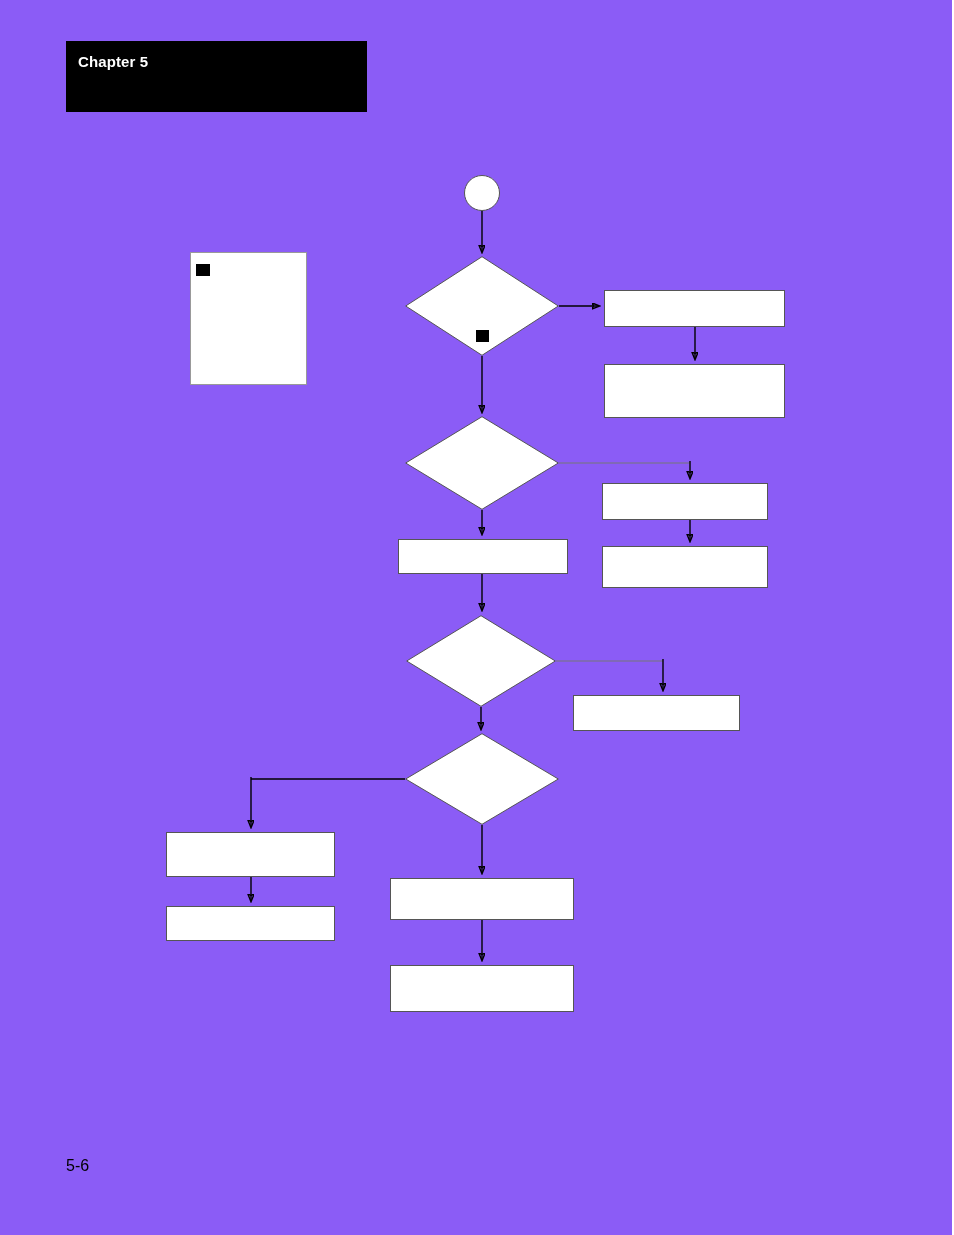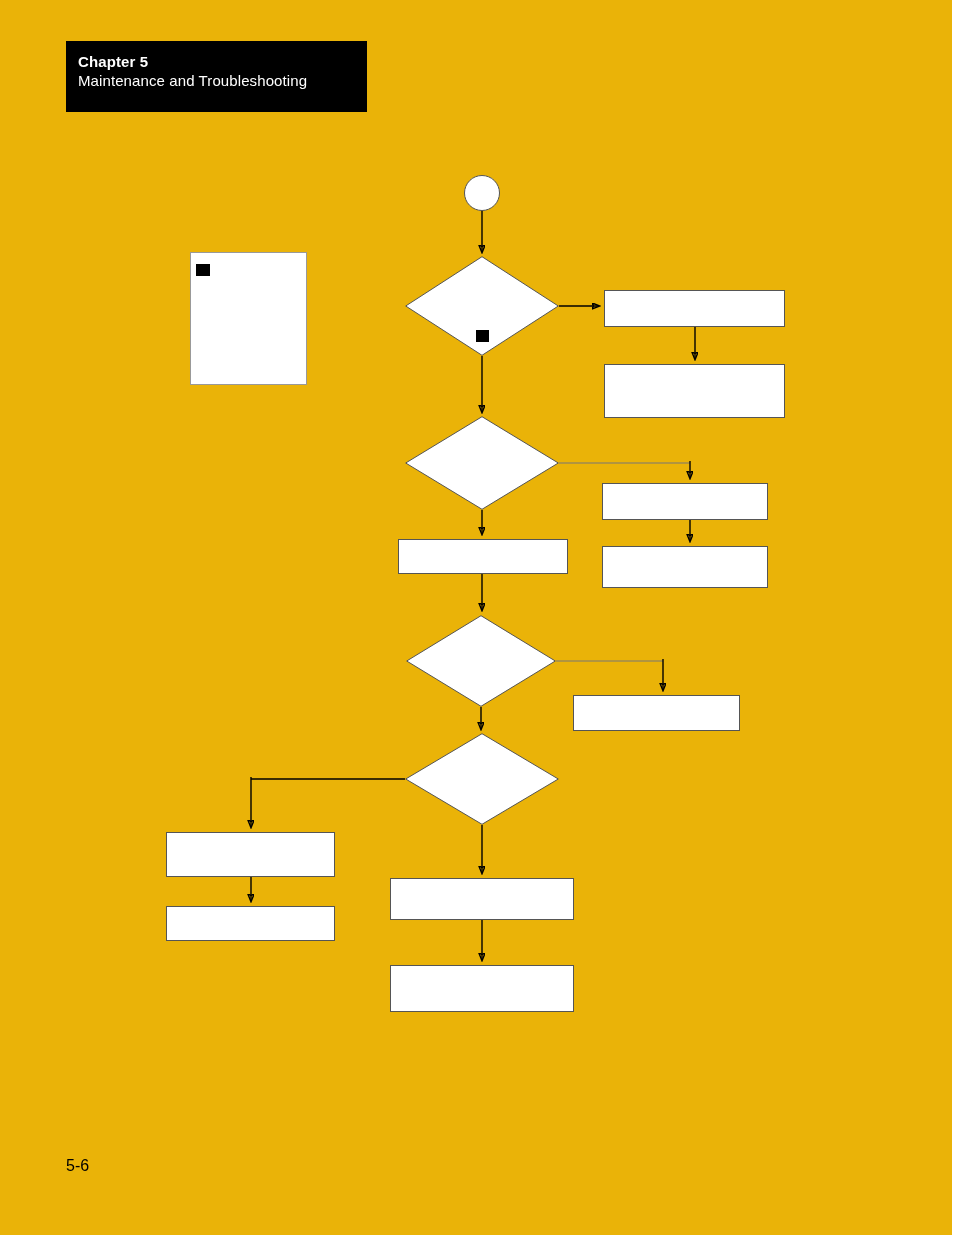--- a/index.html
+++ b/index.html
@@ -9,21 +9,21 @@
     background: #ffffff;
   }
   body {
     font-family: "Liberation Sans", sans-serif;
     color: #000000;
   }
   #page {
     position: relative;
     width: 952px;
     height: 1235px;
-    background: #eab308;
+    background: #8b5cf6;
     overflow: hidden;
     text-decoration: underline;
   }
 
   
   #chapter-banner {
     position: absolute;
     left: 66px;
     top: 41px;
     width: 301px;
@@ -153,21 +153,20 @@
     stroke-width: 1.2;
   }
 </style>
 </head>
 <body>
 
 <div id="page">
 
   <div id="chapter-banner">
     <div class="chapter-label">Chapter 5</div>
-    <div class="chapter-subtitle">Maintenance and Troubleshooting</div>
   </div>
 
   <div id="flowchart">
 
     <svg id="connectors" viewBox="0 0 954 1235" width="954" height="1235">
       <defs>
         <marker id="arrowhead" markerWidth="9" markerHeight="9" refX="7.2" refY="3.2" orient="auto" markerUnits="userSpaceOnUse">
           <path d="M0,0 L8,3.2 L0,6.4 L1.6,3.2 Z" fill="#000000" stroke="none"></path>
         </marker>
       </defs>

